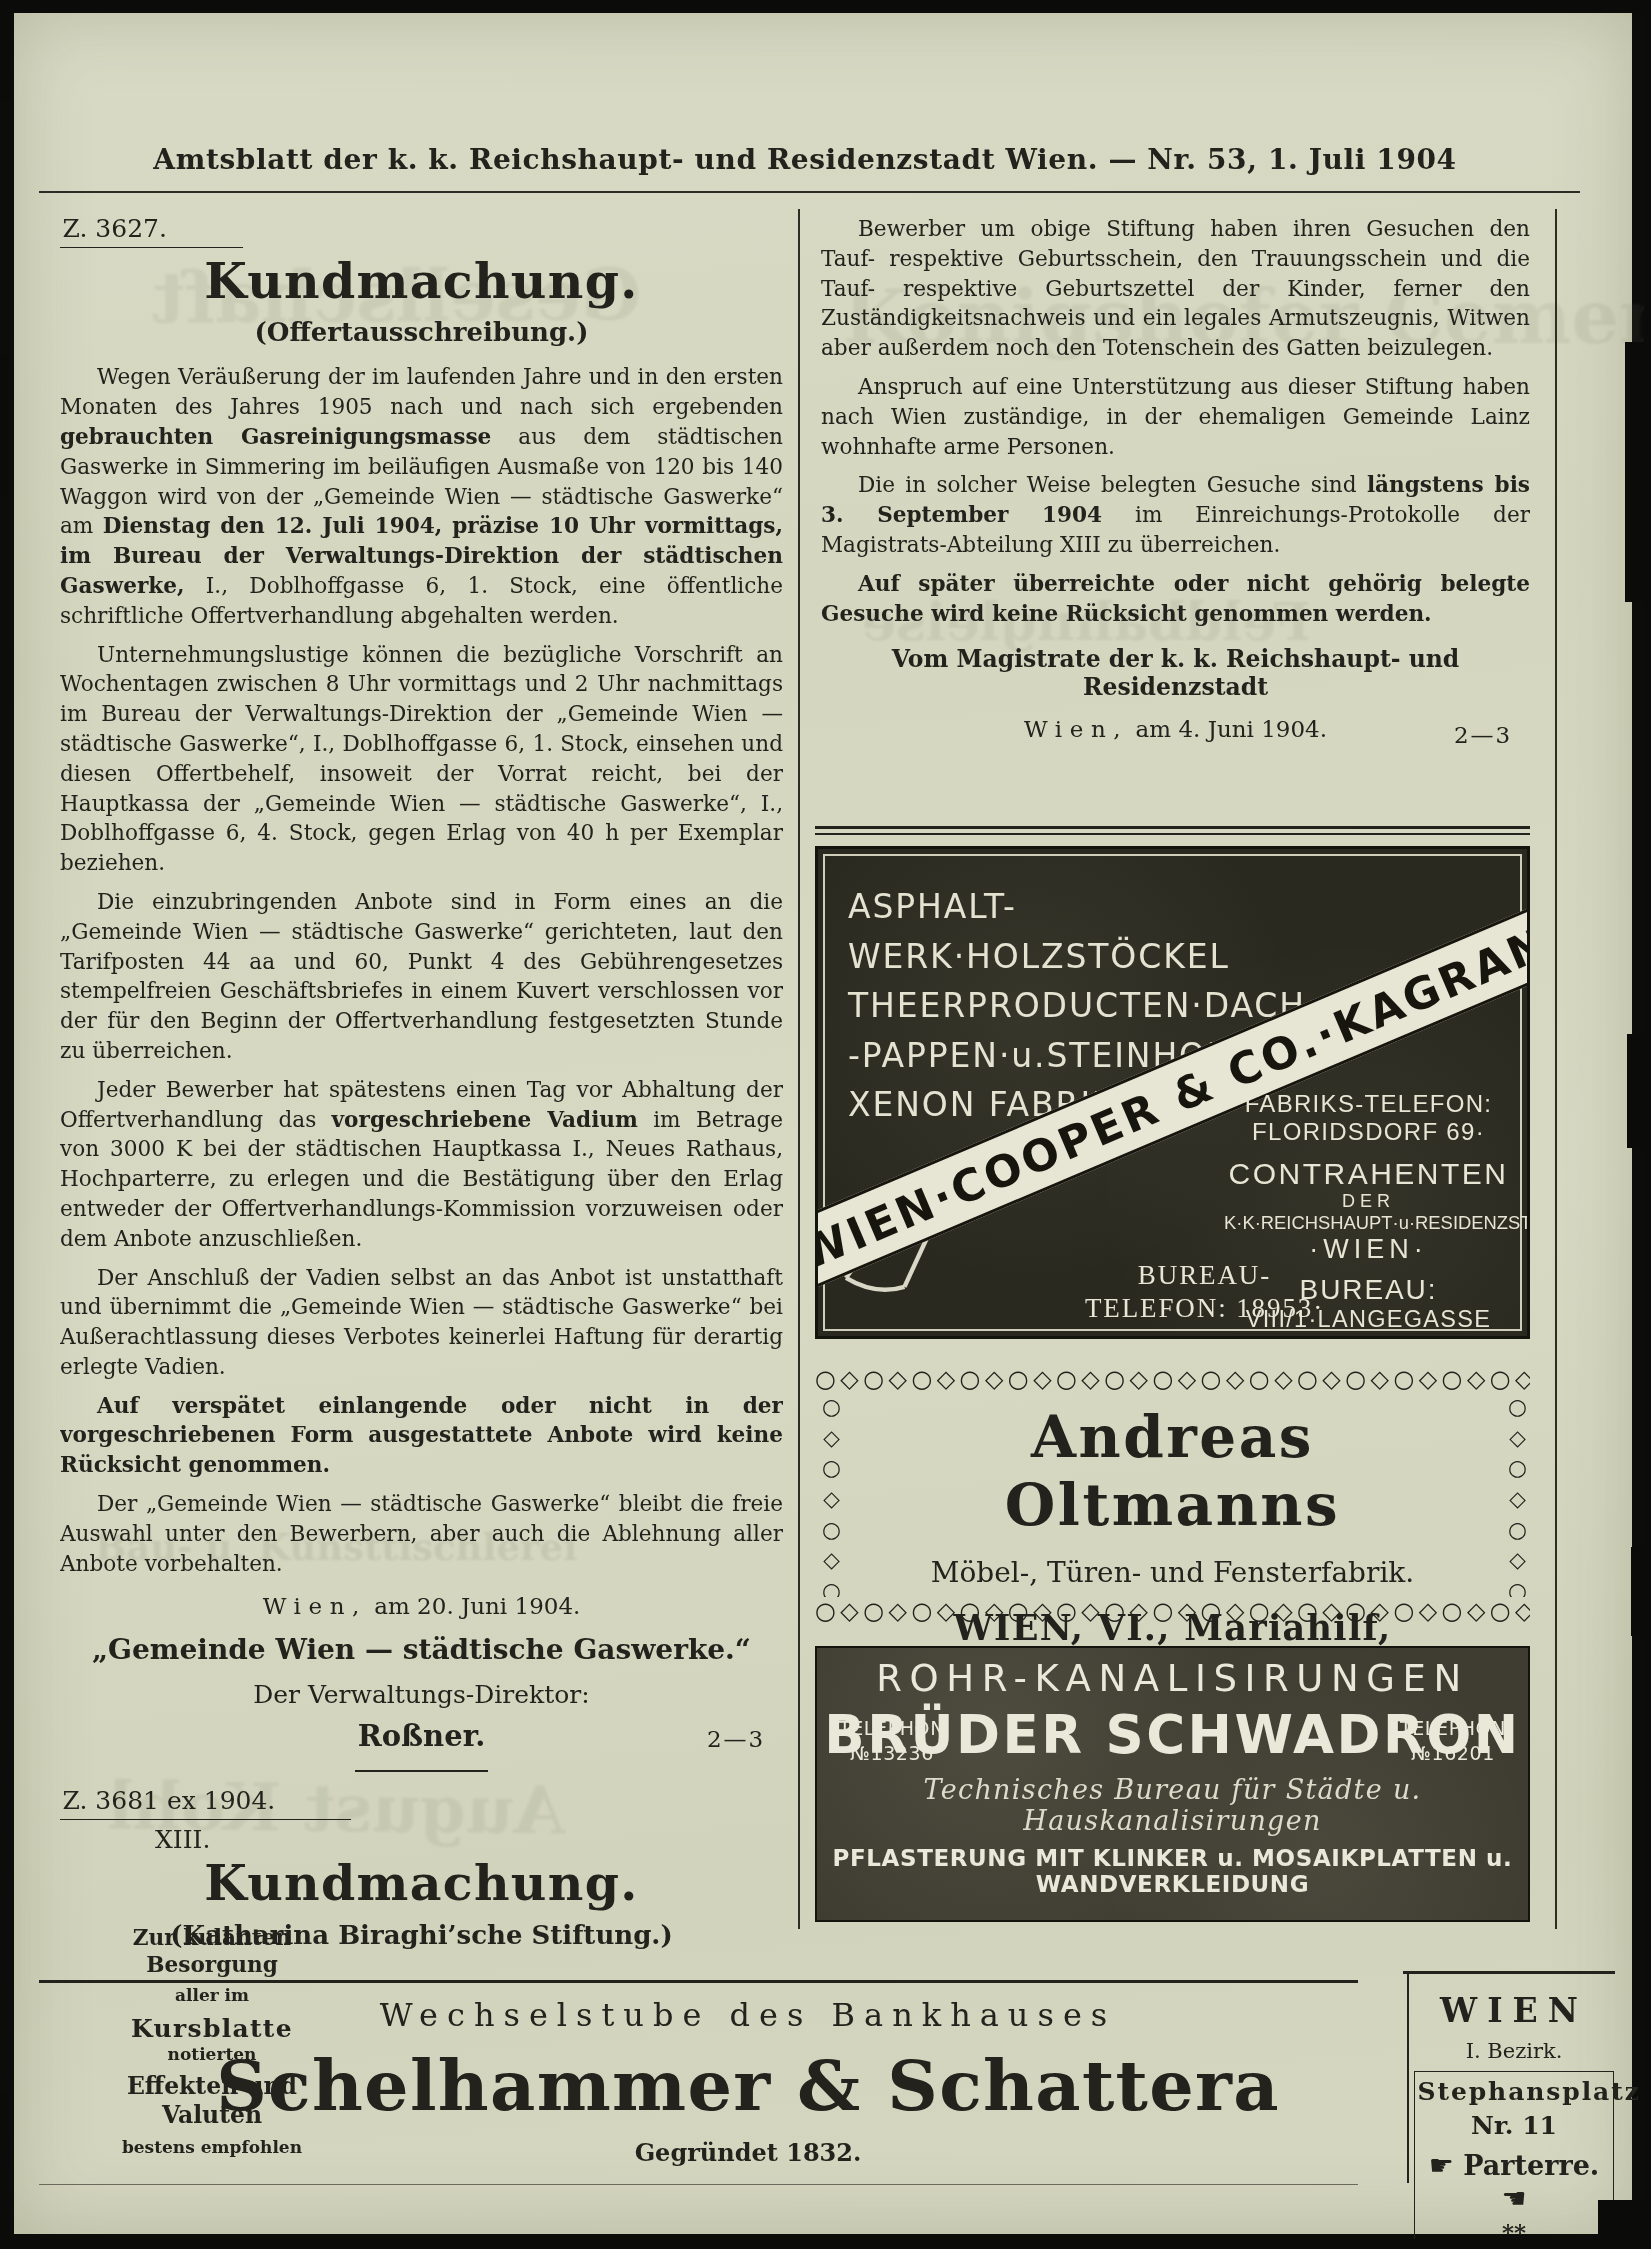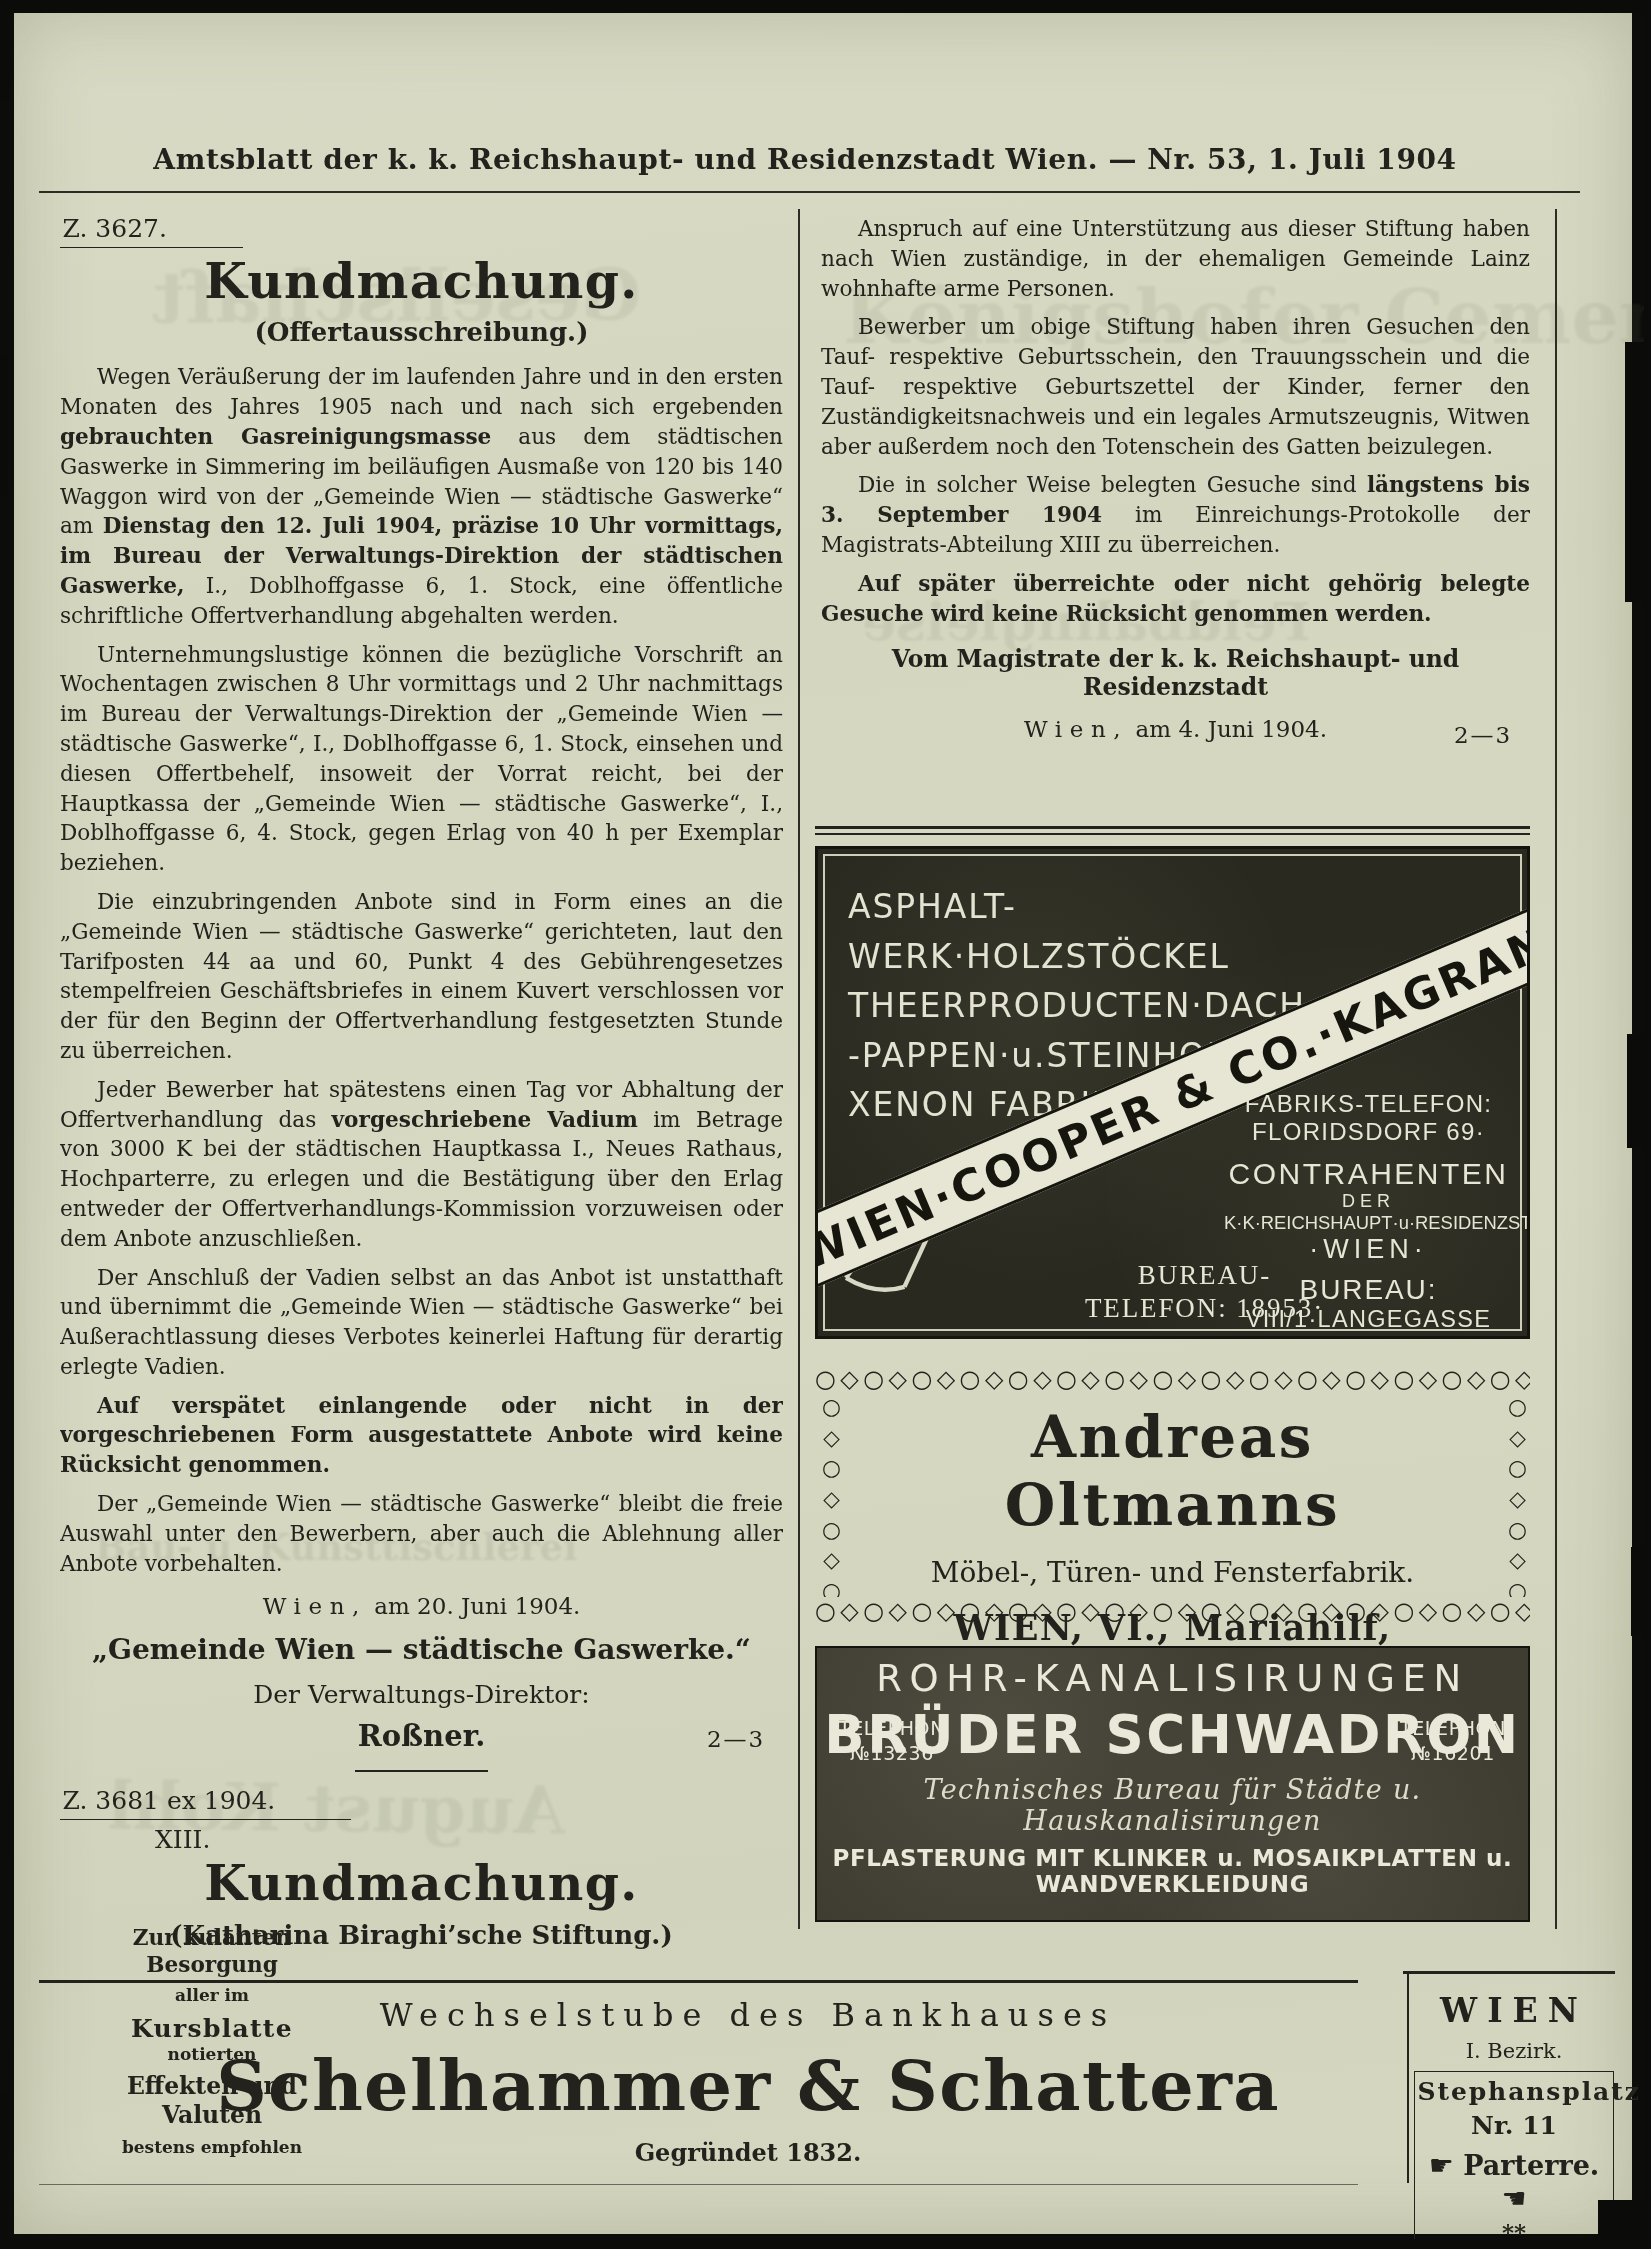--- a/index.html
+++ b/index.html
@@ -171,22 +171,22 @@
     <div class="file-row">
       <span class="file-no">Z. 3681 ex 1904.</span>
     </div>
     <div class="dept">XIII.</div>
     <h1 class="kund">Kundmachung.</h1>
     <div class="sub">(Katharina Biraghi’sche Stiftung.)</div>
 
   </div>
 
   <div class="col-right">
+    <p class="body">Bewerber um obige Stiftung haben ihren Gesuchen den Tauf- respektive Geburtsschein, den Trauungsschein und die Tauf- respektive Geburtszettel der Kinder, ferner den Zuständigkeitsnachweis und ein legales Armutszeugnis, Witwen aber außerdem noch den Totenschein des Gatten beizulegen.</p>
     <p class="body">Anspruch auf eine Unterstützung aus dieser Stiftung haben nach Wien zuständige, in der ehemaligen Gemeinde Lainz wohnhafte arme Personen.</p>
-    <p class="body">Bewerber um obige Stiftung haben ihren Gesuchen den Tauf- respektive Geburtsschein, den Trauungsschein und die Tauf- respektive Geburtszettel der Kinder, ferner den Zuständigkeitsnachweis und ein legales Armutszeugnis, Witwen aber außerdem noch den Totenschein des Gatten beizulegen.</p>
     <p class="body"><span>Die in solcher Weise belegten Gesuche sind </span><span class="b">längstens bis 3. September 1904</span><span> im Einreichungs-Protokolle der Magistrats-Abteilung XIII zu überreichen.</span></p>
     <p class="body bold-para">Auf später überreichte oder nicht gehörig belegte Gesuche wird keine Rücksicht genommen werden.</p>
     <div class="closing">Vom Magistrate der k. k. Reichshaupt- und Residenzstadt</div>
     <div class="dateline">
       <span class="city">Wien,</span><span> am 4. Juni 1904.</span>
       <span class="issue-mark">2—3</span>
     </div>
   </div>
 
   <div class="dr1"></div>

